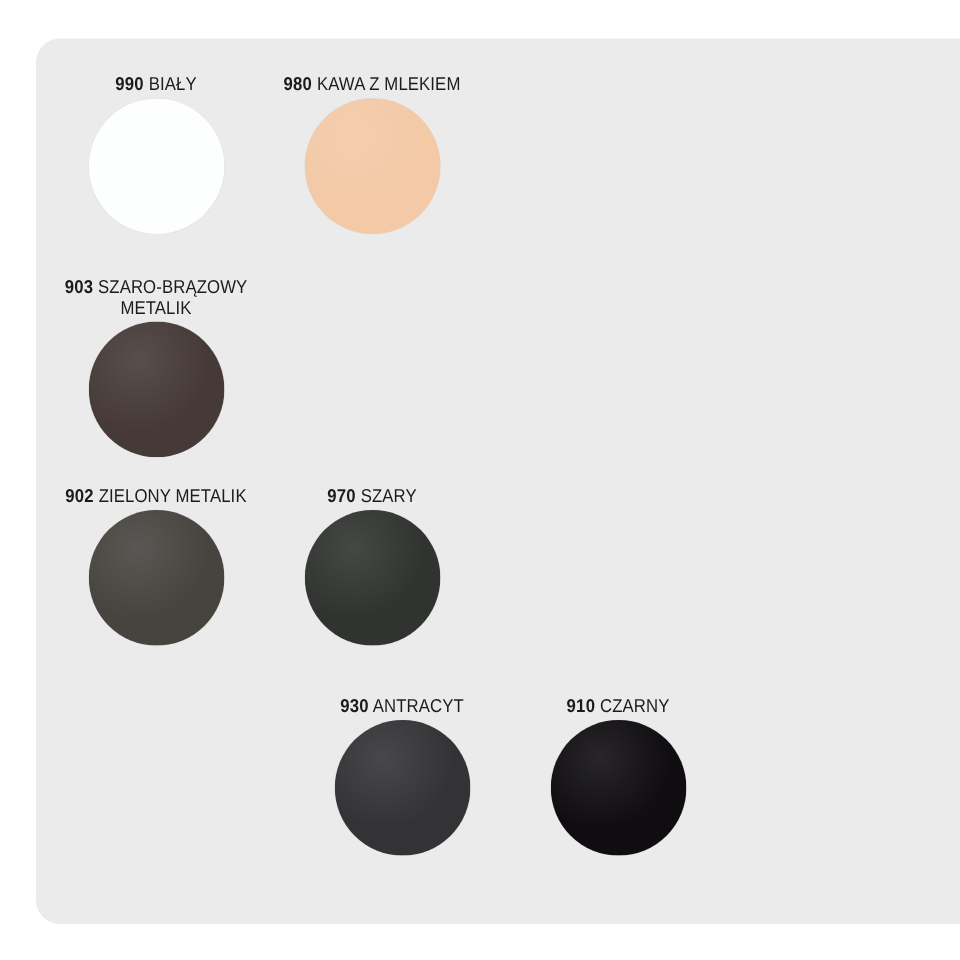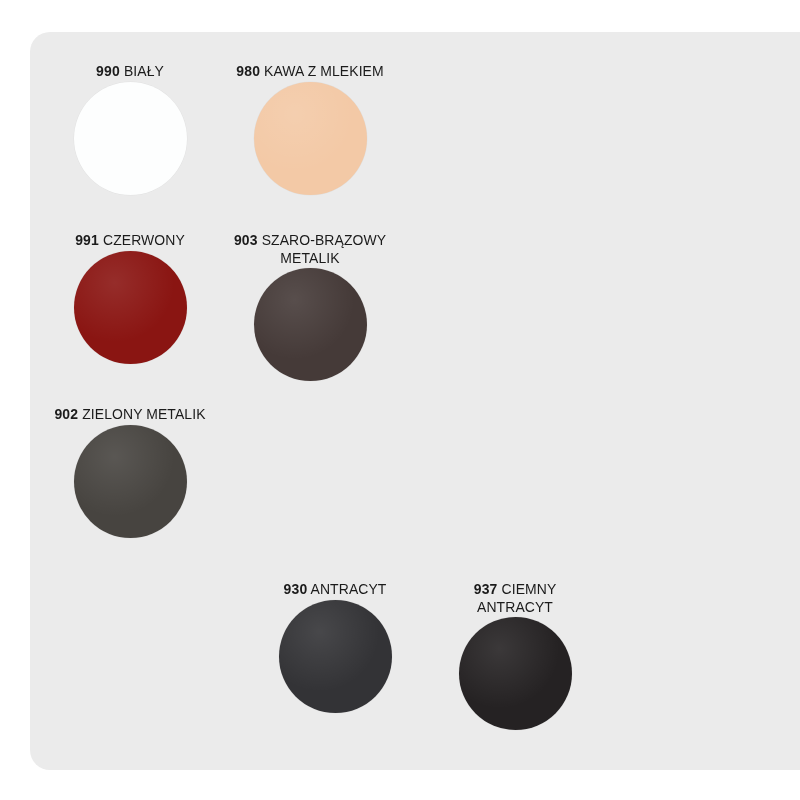--- a/index.html
+++ b/index.html
@@ -126,65 +126,65 @@
         </div>
         <div class="swatch-disc-wrap">
           <div class="swatch-disc sheen" style="background-color: rgb(243, 201, 166);"></div>
         </div>
       </div>
     </div>
 
     <div class="swatch-row row-2">
       <div class="swatch-cell">
         <div class="swatch-label">
-          <span class="code">991</span>
-          <span class="name">CZERWONY</span>
-        </div>
-        <div class="swatch-disc-wrap">
-          <div class="swatch-disc sheen" style="background-color: rgb(138, 21, 18);"></div>
-        </div>
-      </div>
-      <div class="swatch-cell">
-        <div class="swatch-label">
           <span class="code">903</span>
           <span class="name">SZARO-BRĄZOWY METALIK</span>
         </div>
         <div class="swatch-disc-wrap">
           <div class="swatch-disc sheen" style="background-color: rgb(69, 58, 56);"></div>
         </div>
       </div>
     </div>
 
     <div class="swatch-row row-3">
       <div class="swatch-cell">
         <div class="swatch-label">
           <span class="code">902</span>
           <span class="name">ZIELONY METALIK</span>
         </div>
         <div class="swatch-disc-wrap">
           <div class="swatch-disc sheen" style="background-color: rgb(71, 68, 64);"></div>
         </div>
       </div>
+      <div class="swatch-cell">
+        <div class="swatch-label">
+          <span class="code">970</span>
+          <span class="name">SZARY</span>
+        </div>
+        <div class="swatch-disc-wrap">
+          <div class="swatch-disc sheen" style="background-color: rgb(48, 51, 48);"></div>
+        </div>
+      </div>
     </div>
 
     <div class="swatch-row row-4 centered">
       <div class="swatch-cell">
         <div class="swatch-label">
           <span class="code">930</span>
           <span class="name">ANTRACYT</span>
         </div>
         <div class="swatch-disc-wrap">
           <div class="swatch-disc sheen" style="background-color: rgb(51, 51, 54);"></div>
         </div>
       </div>
       <div class="swatch-cell">
         <div class="swatch-label">
-          <span class="code">937</span>
-          <span class="name">CIEMNY ANTRACYT</span>
+          <span class="code">910</span>
+          <span class="name">CZARNY</span>
         </div>
         <div class="swatch-disc-wrap">
-          <div class="swatch-disc sheen" style="background-color: rgb(37, 34, 35);"></div>
+          <div class="swatch-disc sheen" style="background-color: rgb(15, 13, 16);"></div>
         </div>
       </div>
     </div>
 
   </div>
 </div>
 
 </body></html>

